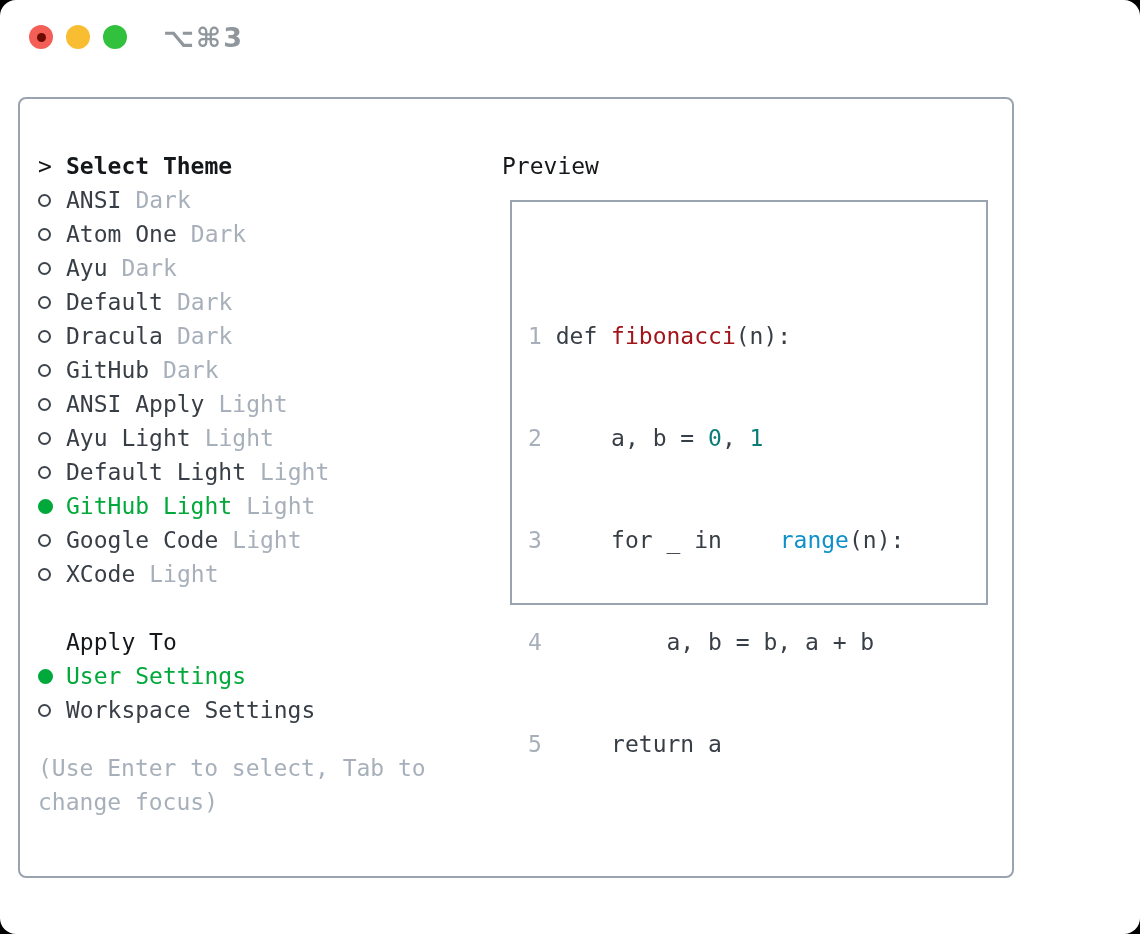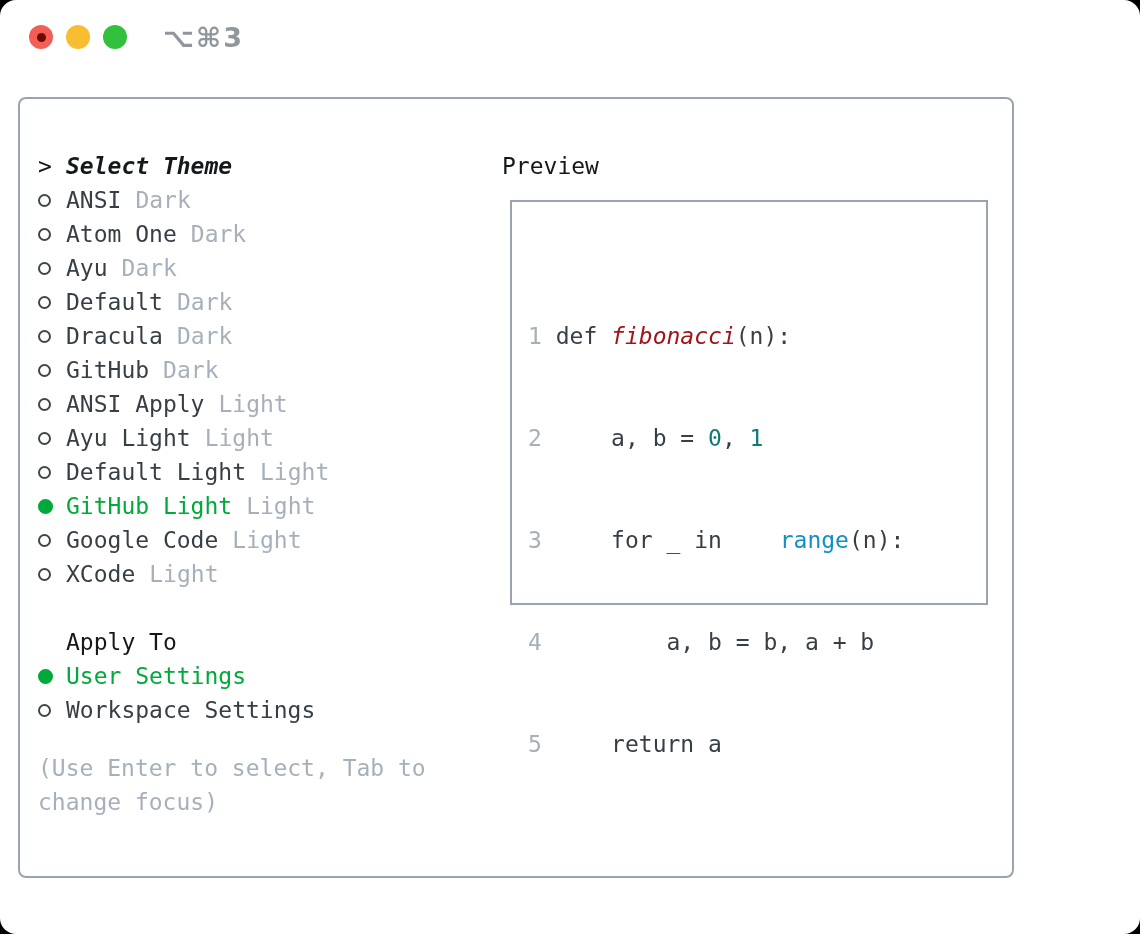--- a/index.html
+++ b/index.html
@@ -41,21 +41,21 @@
   }
   
   .panel{
     position:absolute;left:18px;top:97px;width:996px;height:781px;
     border:2px solid var(--c-border-gray);border-radius:8px;background:#fff;
   }
   .left{position:absolute;left:18px;top:50px;font-size:23px;line-height:34px;color:var(--c-text-dark);}
   .row{display:flex;align-items:center;height:34px;white-space:pre;}
   .marker{width:28px;flex:0 0 28px;display:inline-flex;align-items:center;}
   .prompt{color:var(--c-heading-black);}
-  .h{font-weight:700;color:var(--c-heading-black);font-style:italic;}
+  .h{font-weight:700;color:var(--c-heading-black);}
   .circle{width:13px;height:13px;border:2px solid #3f454c;border-radius:50%;display:inline-block;}
   .row.selected .circle{background:var(--c-accent-green);border-color:var(--c-accent-green);width:15px;height:15px;}
   .name{color:var(--c-text-dark);}
   .tag{color:var(--c-muted-gray);margin-left:14px;}
   .row.selected .name{color:var(--c-accent-green);}
   .subhead{color:var(--c-heading-black);}
   .spacer{height:34px;}
   .hint{
     margin-top:24px;max-width:445px;color:var(--c-muted-gray);
     font-size:23px;line-height:34px;white-space:normal;
@@ -70,21 +70,21 @@
     border:2px solid var(--c-border-gray);background:#fff;
   }
   .code{
     font-family:"DejaVu Sans Mono","Liberation Mono",monospace;
     font-size:23px;line-height:34px;white-space:pre;
     padding:49px 0 0 16px;color:var(--c-text-dark);
   }
   .cl{height:34px;white-space:pre;}
   .ln{color:var(--c-muted-gray);}
   .tok{color:var(--c-text-dark);}
-  .tok.func{color:var(--c-function-red);font-style:italic;}
+  .tok.func{color:var(--c-function-red);}
   .tok.num{color:var(--c-number-teal);}
   .tok.builtin{color:var(--c-builtin-blue);margin-left:44px;}
 </style>
 </head>
 <body>
 
 <div class="window">
 
   <div class="titlebar">
     <div class="lights">

